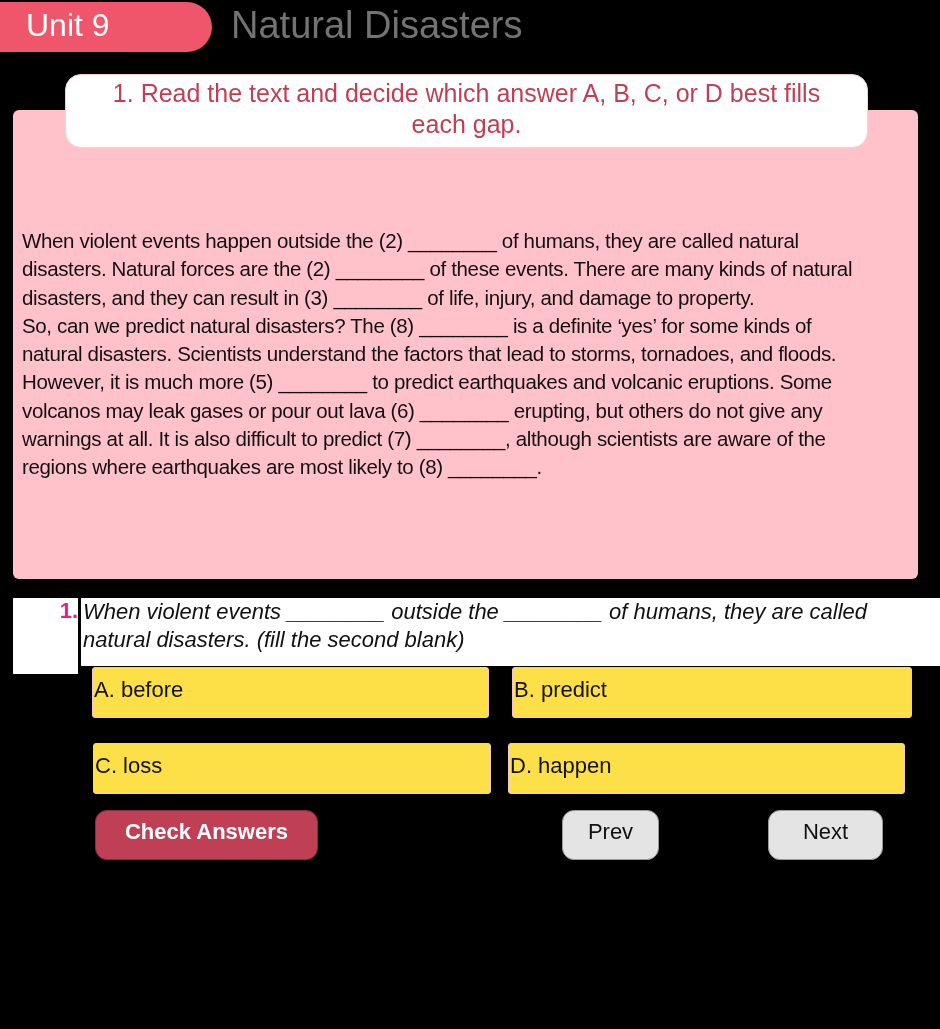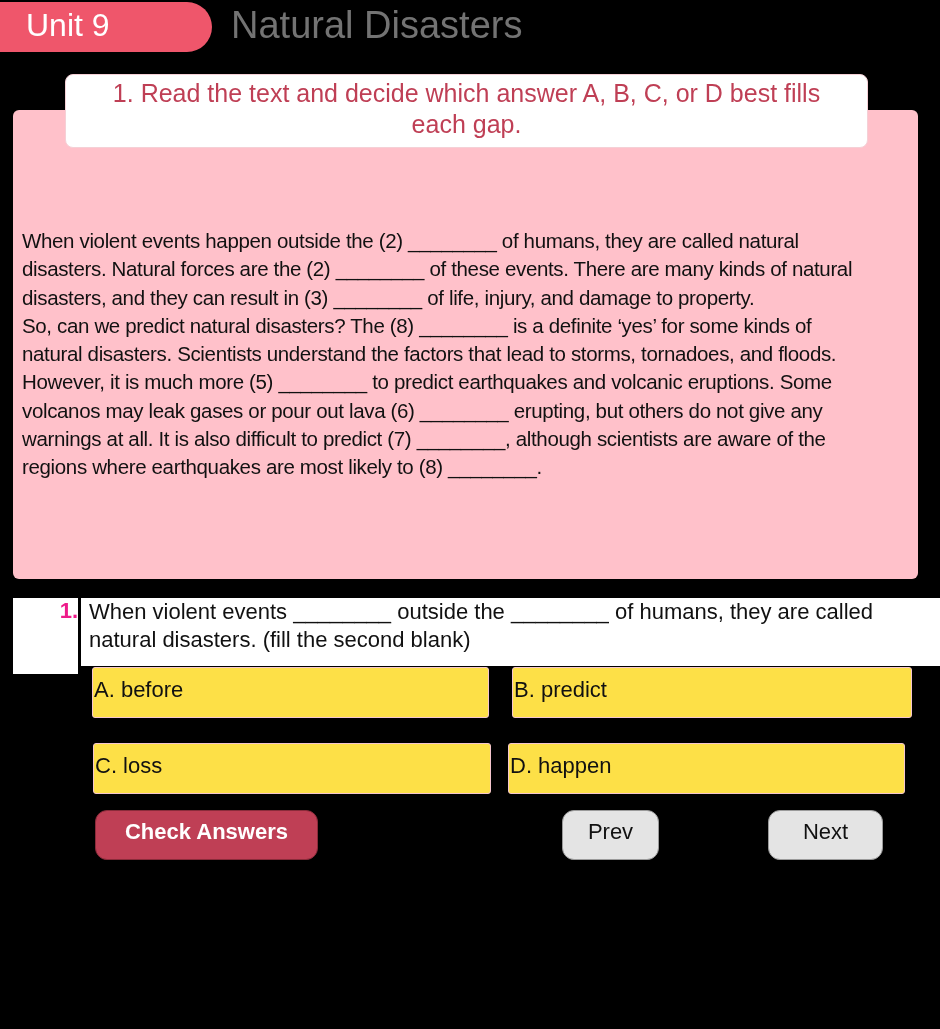--- a/index.html
+++ b/index.html
@@ -18,42 +18,42 @@
       position: absolute; left: 231px; top: 0px;
       color: #737373; font-size: 38px; font-weight: normal; line-height: 50px;
       letter-spacing: 0px;
     }
     .passage-panel {
       position: absolute; left: 13px; top: 110px; width: 905px; height: 469px;
       background: #ffc1ca; border-radius: 6px;
     }
     .instruction-box {
       position: absolute; left: 65px; top: 74px; width: 803px; height: 74px;
-      background: #ffffff; border-radius: 8px; border: 1px solid #f5d0d6;
+      background: #ffffff; border-radius: 16px; border: 1px solid #f5d0d6;
       box-sizing: border-box; text-align: center;
       color: #bf3f55; font-size: 25px; line-height: 31px; padding: 3px 18px 0 18px;
     }
     .passage-text {
       position: absolute; left: 22px; top: 227px; width: 880px;
       color: #111111; font-size: 20.5px; line-height: 28.3px;
       letter-spacing: -0.35px;
     }
     .passage-text div { white-space: nowrap; }
     .q-num-box {
       position: absolute; left: 13px; top: 598px; width: 65px; height: 76px;
       background: #ffffff;
     }
     .q-num {
       position: absolute; right: 0; top: 0; color: #ee1b8a;
       font-size: 22px; font-weight: bold; line-height: 26px;
     }
     .q-text-box {
       position: absolute; left: 81px; top: 598px; width: 859px; height: 68px;
-      background: #ffffff; box-sizing: border-box; padding-left: 8px;
-      color: #111111; font-size: 22px; line-height: 28px;
+      background: #ffffff; box-sizing: border-box; padding-left: 2px;
+      color: #111111; font-size: 22px; line-height: 28px; font-style: italic;
     }
     .option {
       position: absolute; background: #fde047; border: 1px solid #f5c6ce;
       border-radius: 3px; box-sizing: border-box;
       color: #111111; font-size: 22px; line-height: 44px; padding-left: 0px;
       cursor: pointer;
     }
     .opt-a { left: 92px; top: 667px; width: 397px; height: 51px; }
     .opt-b { left: 512px; top: 667px; width: 400px; height: 51px; }
     .opt-c { left: 93px; top: 743px; width: 398px; height: 51px; }

